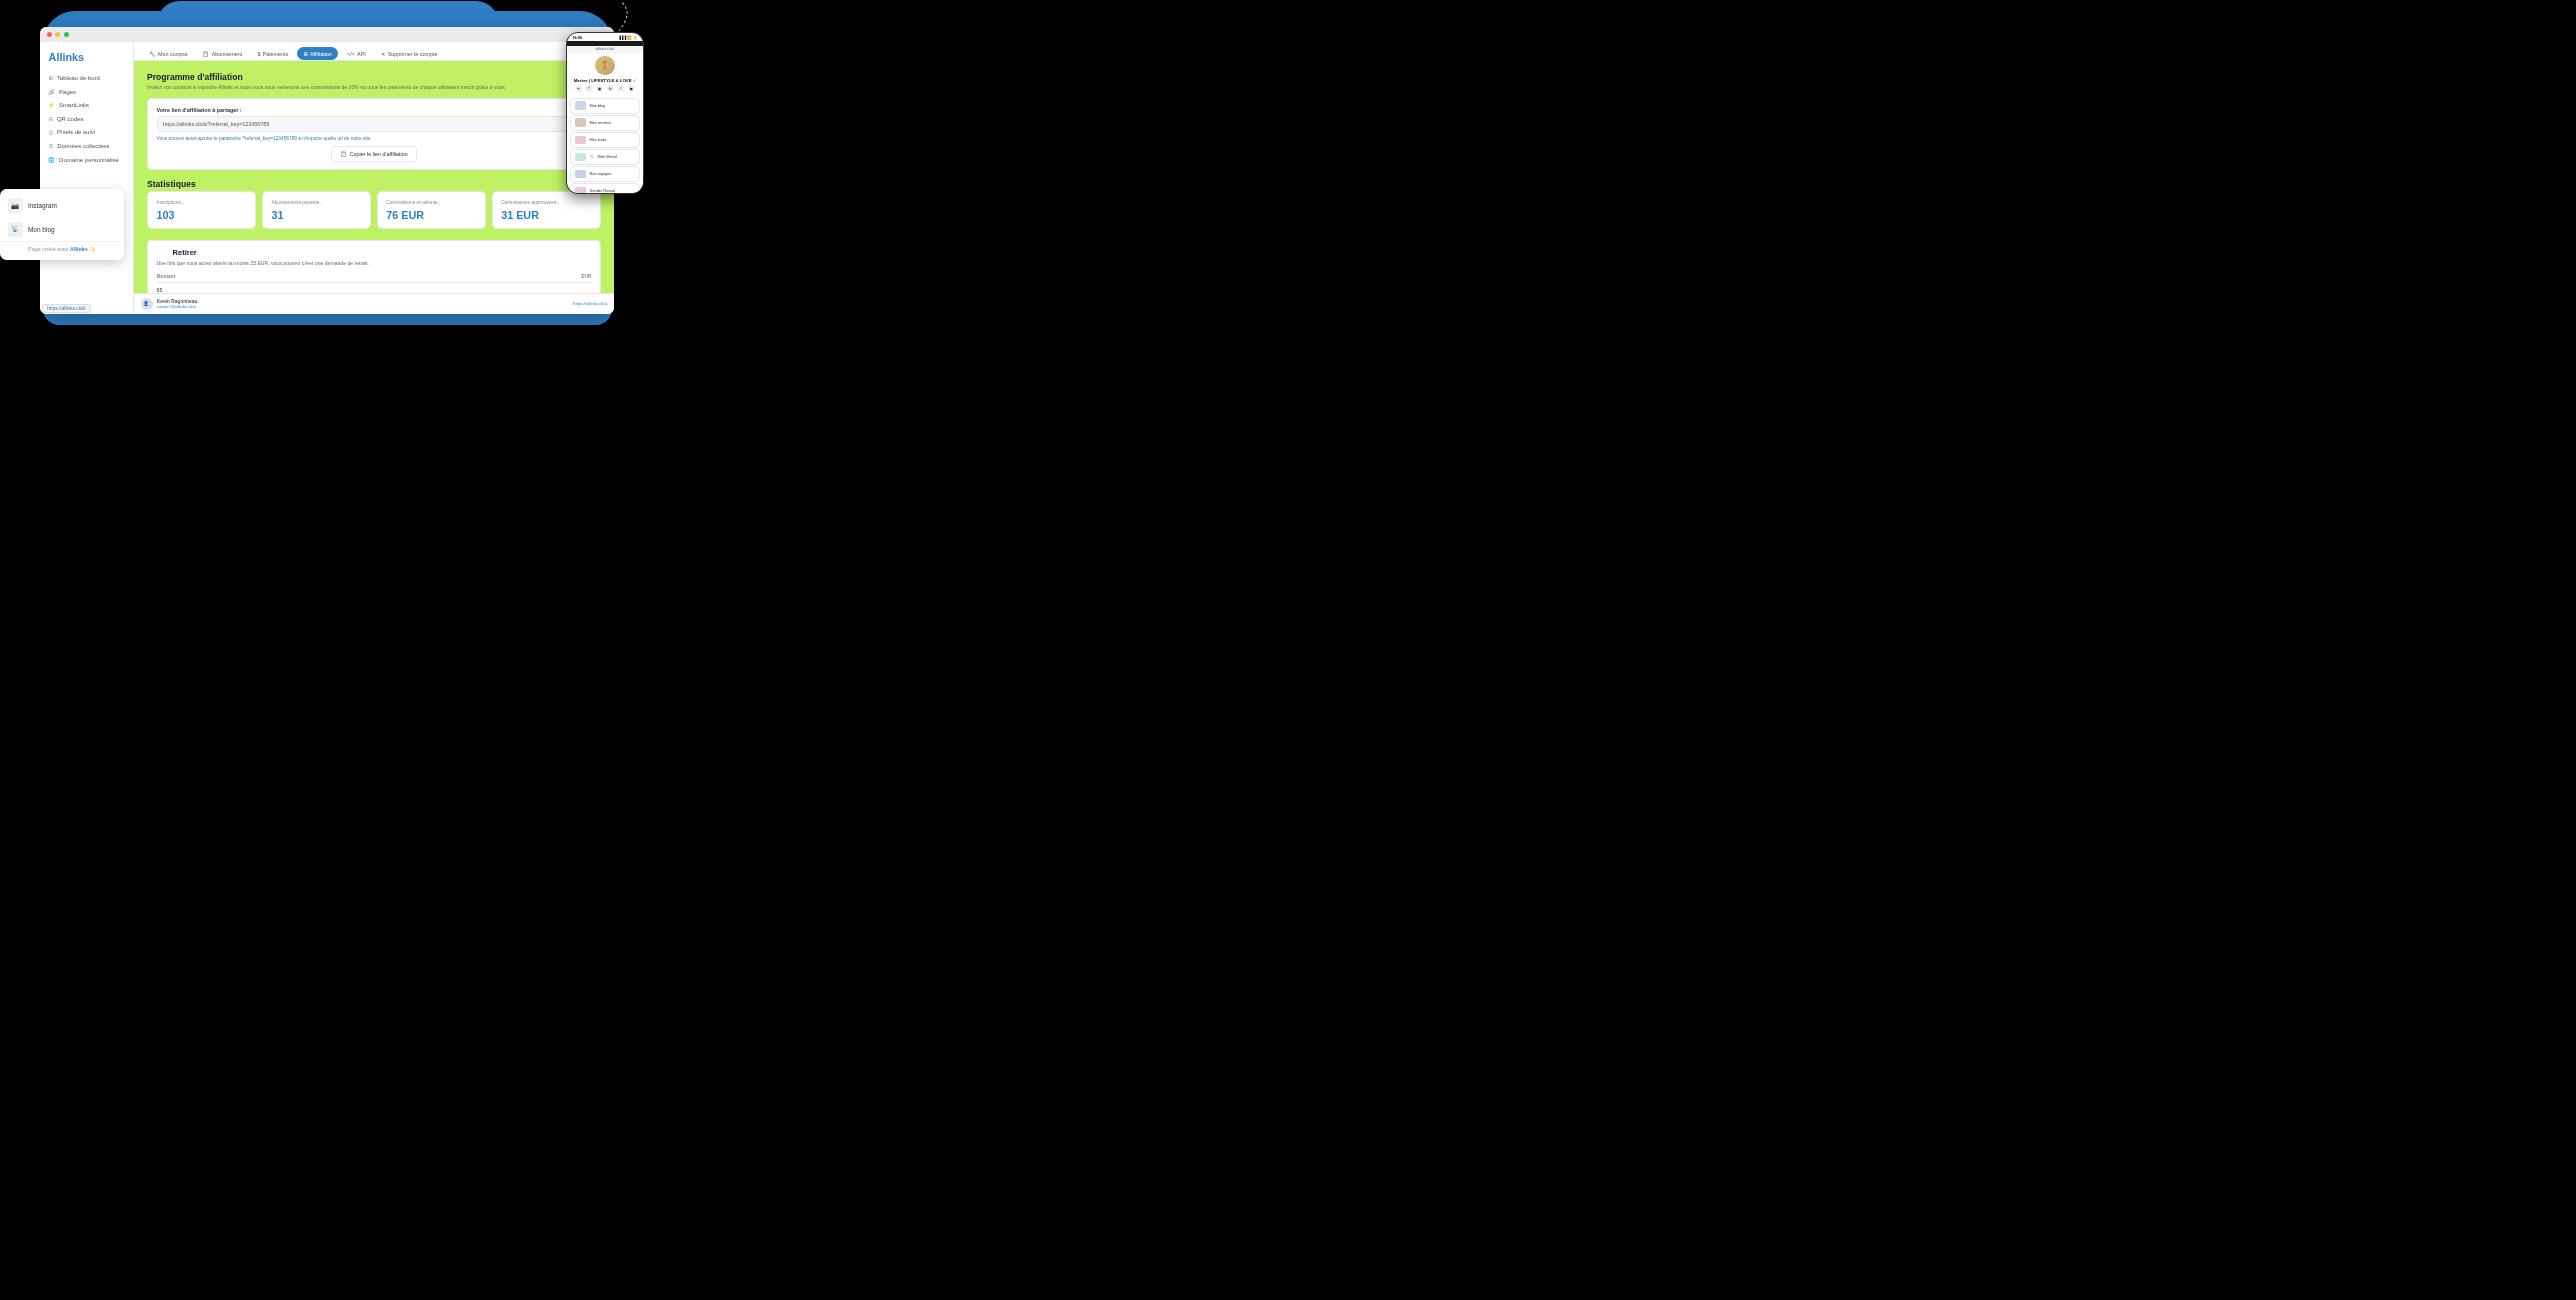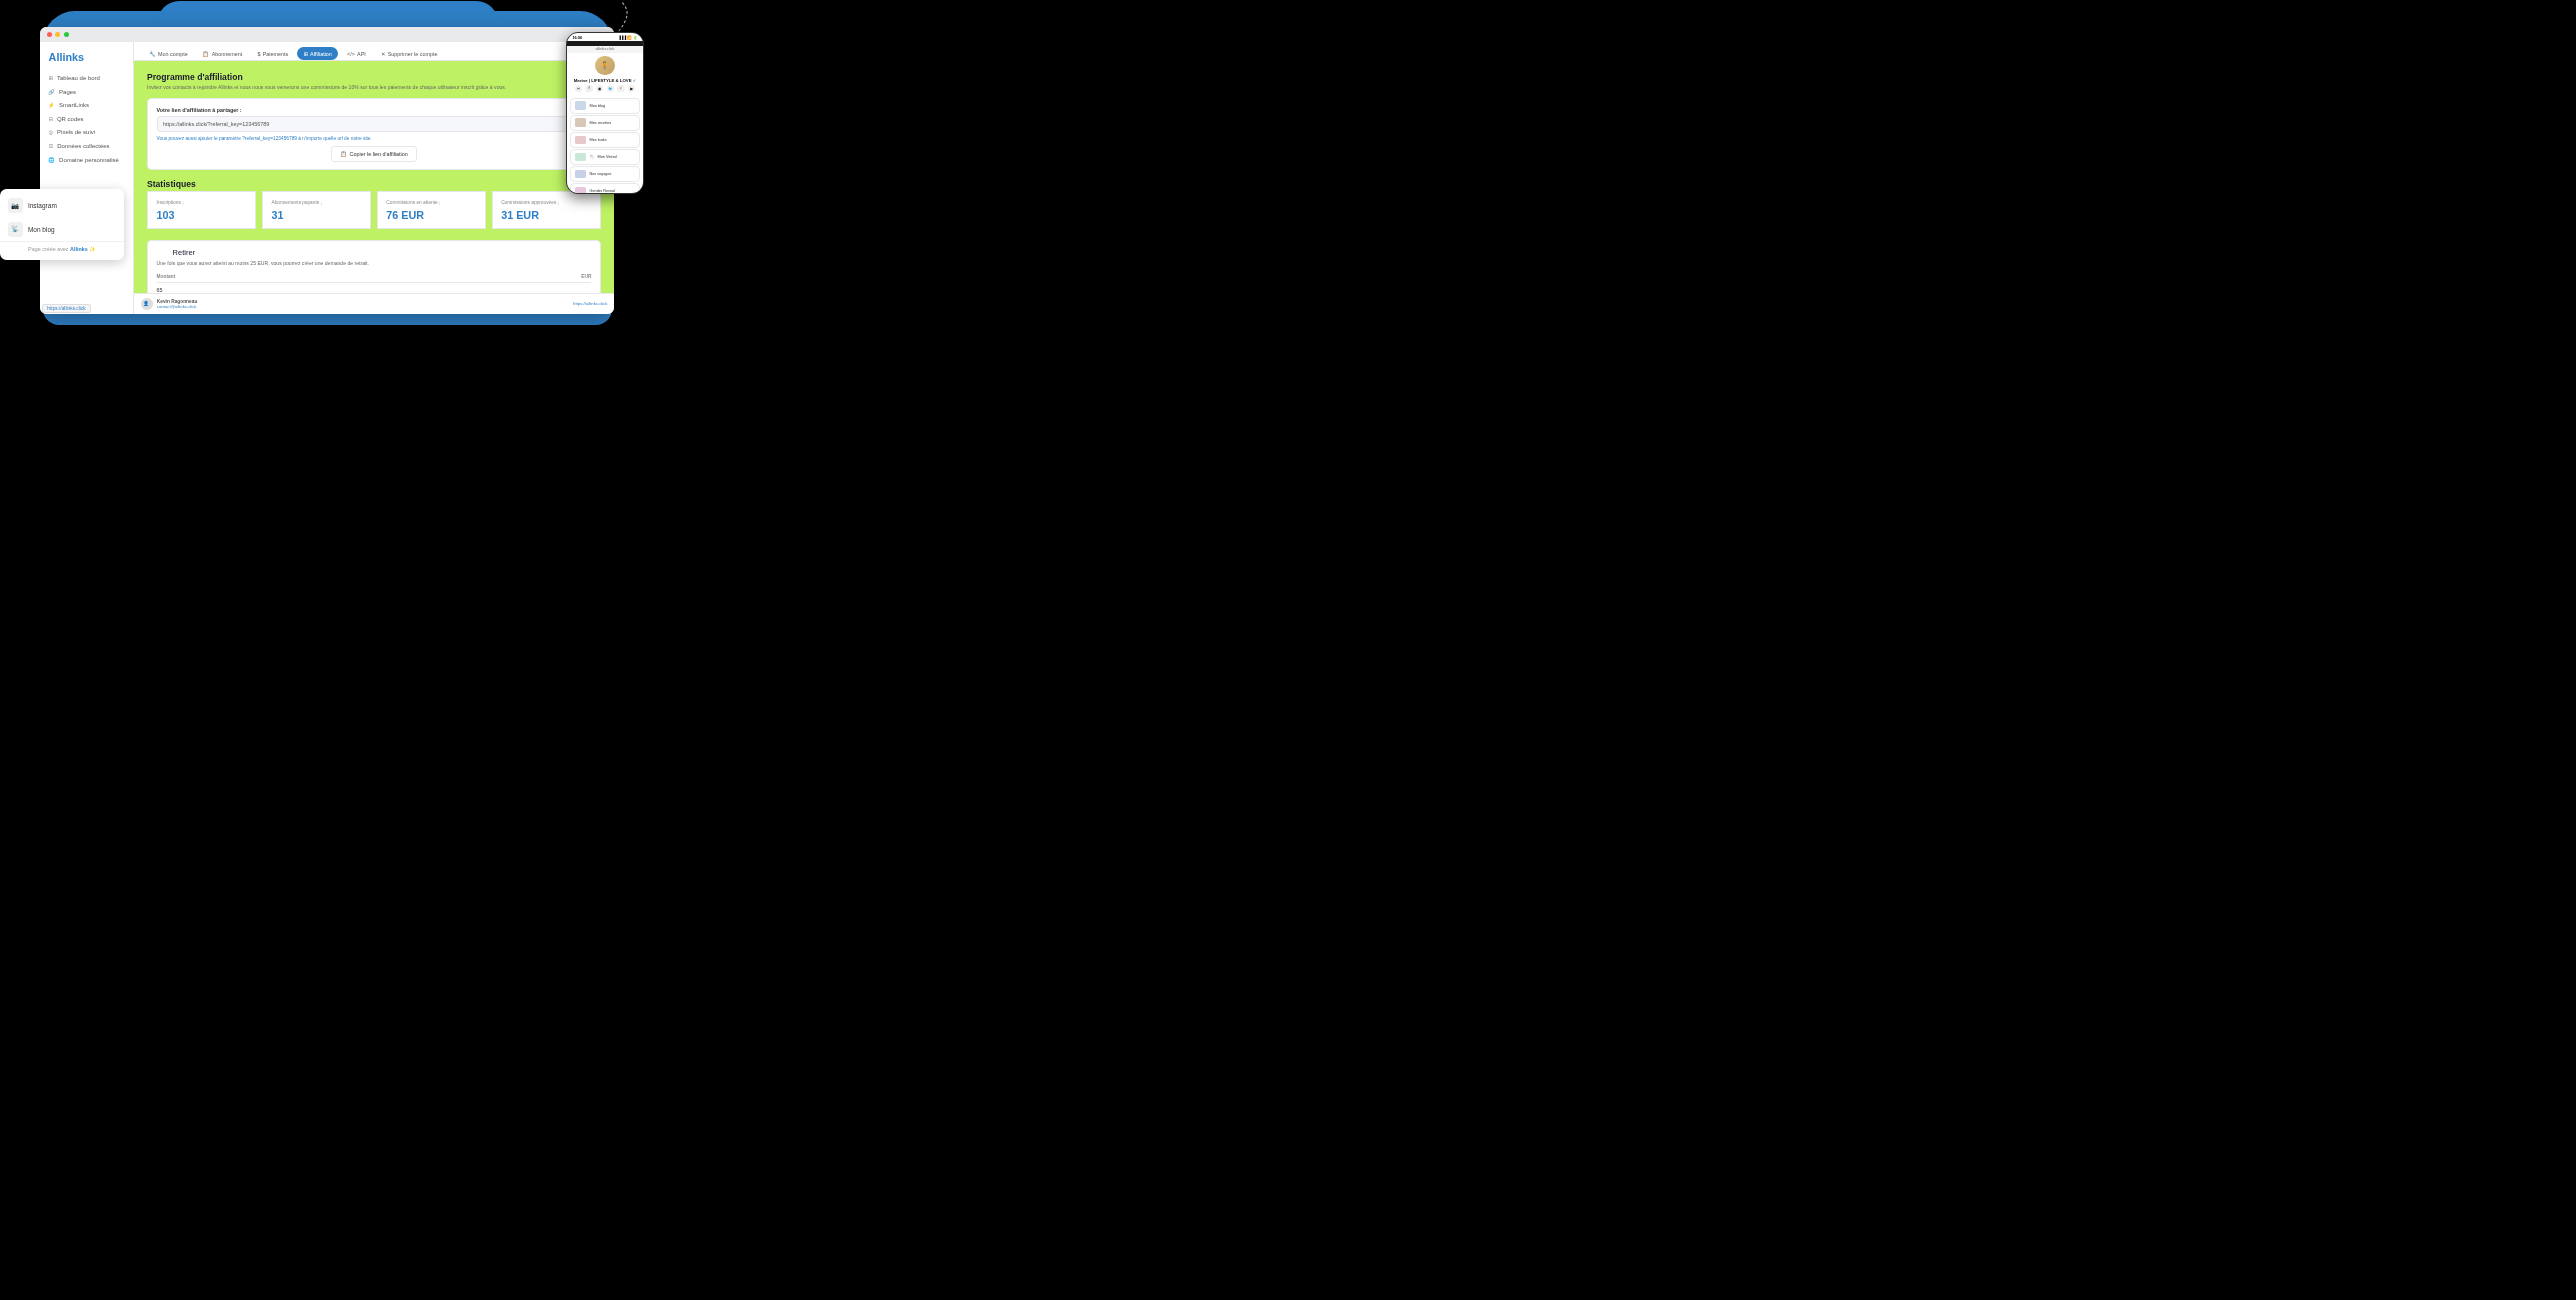--- a/index.html
+++ b/index.html
@@ -226,21 +226,21 @@
     .stats-grid {
       display: grid;
       grid-template-columns: repeat(4, 1fr);
       gap: 5.4px;
       margin-bottom: 10.8px;
     }
 
     .stat-card {
       background: #fff;
       border: 0.5px solid #e5e7eb;
-      border-radius: 0;
+      border-radius: 5px;
       padding: 7.5px 8.6px;
     }
 
     .stat-label {
       font-size: 4.8px;
       color: #888;
       margin-bottom: 3.2px;
       display: flex;
       align-items: center;
       gap: 1.6px;
@@ -255,21 +255,21 @@
     
     .retirer-section {
       background: #fff;
       border: 0.5px solid #e5e7eb;
       border-radius: 4.3px;
       padding: 7.5px 8.6px;
     }
 
     .retirer-title {
       font-size: 7.5px;
-      font-weight: 400;
+      font-weight: 700;
       color: #1a1a2e;
       margin-bottom: 2.2px;
       padding-left: 16px;
     }
 
     .retirer-desc {
       font-size: 5.1px;
       color: #666;
       margin-bottom: 6.5px;
     }

